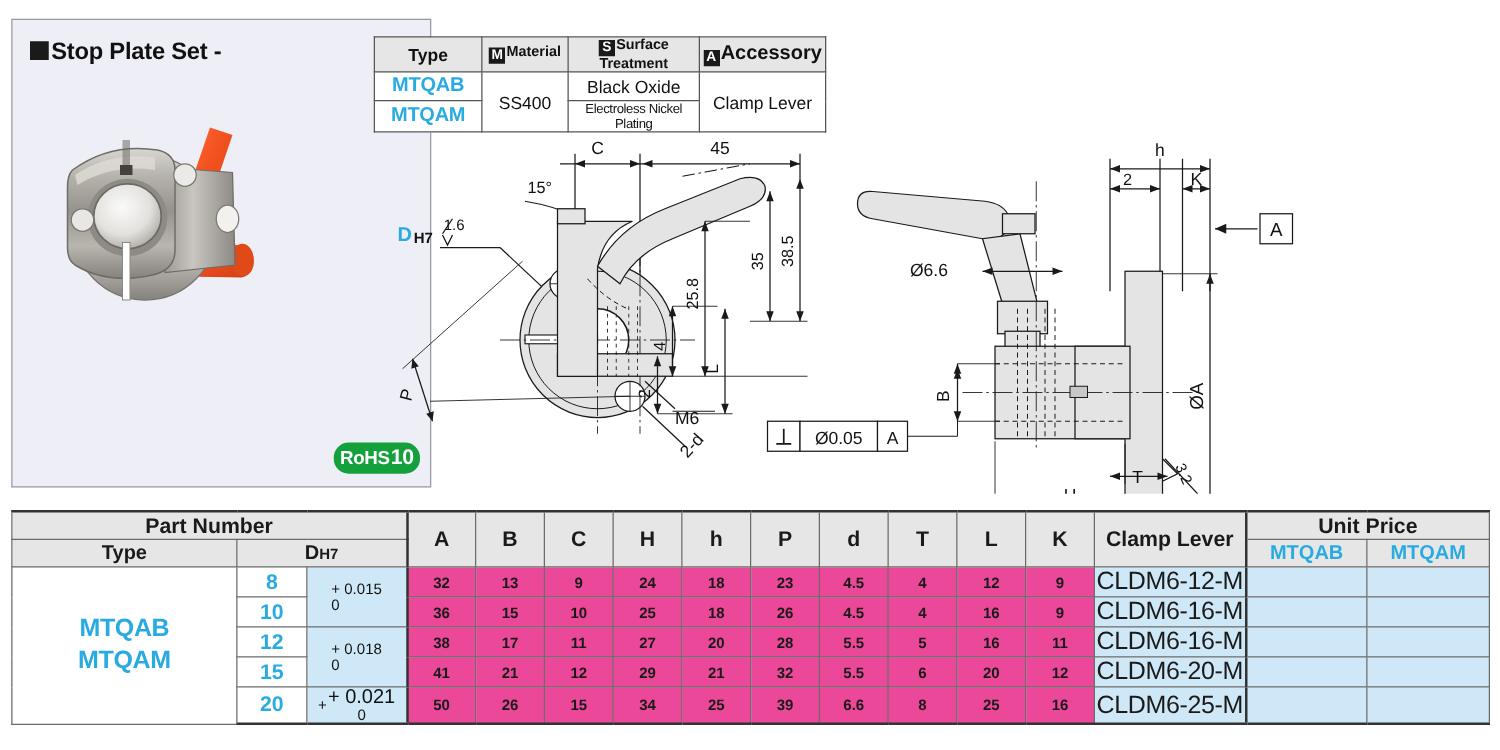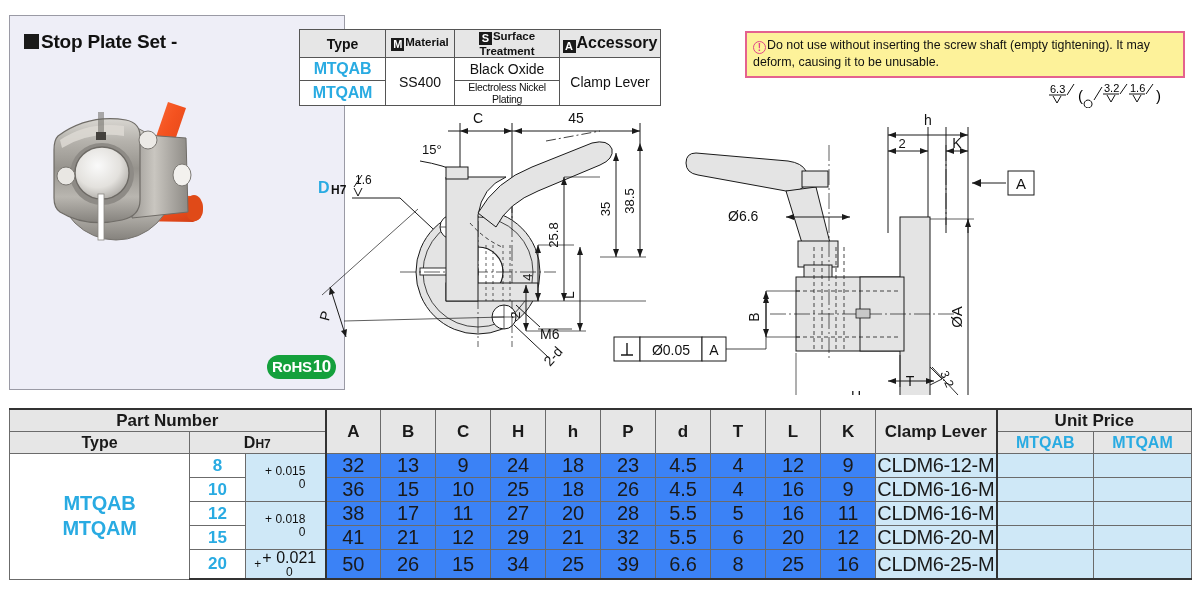--- a/index.html
+++ b/index.html
@@ -84,38 +84,38 @@
     table-layout:fixed;
   }
   .pn-table th,.pn-table td{
     border:1px solid #6b6b6b;padding:0;text-align:center;
     font-size:16px;font-weight:bold;color:#1a1a1a;height:21px;
   }
   .pn-table thead th{background:#e6e6e6;font-size:17px;}
   .pn-table thead th.sub{font-size:16px;}
   .pn-table .outer-top{border-top:2px solid #333;}
   .pn-table .blue-txt{color:#29abe2;}
-  .pn-table td.data{background:#3b82f6;font-weight:normal;font-size:20px;}
+  .pn-table td.data{background:#ec4899;font-weight:bold;font-size:12px;}
   .pn-table td.type-col{
     background:#fff;color:#29abe2;font-size:20px;font-weight:bold;
     line-height:1.25;letter-spacing:-0.3px;
   }
   .pn-table td.dia-col{
     background:#fff;color:#29abe2;font-size:17px;font-weight:bold;
   }
   .pn-table td.tol-col{
     background:#cfe8f7;font-size:12px;font-weight:normal;color:#111;
     line-height:1.05;
   }
   .pn-table td.lever{background:#cfe8f7;font-weight:normal;font-size:20px;letter-spacing:-0.3px;}
   .pn-table td.price{background:#cfe8f7;}
   .pn-table .thick-l{border-left:2px solid #333;}
   .pn-table .thick-b{border-bottom:2px solid #333;}
   .dsub{font-size:12px;}
-  .tol-frac{display:inline-block;text-align:right;}
+  .tol-frac{display:inline-block;text-align:left;}
   .tol-frac .t{display:block;line-height:1.05;}
   .tol-frac .b{display:block;line-height:1.05;}
   .sup-wrap{display:inline-block;vertical-align:middle;}
   .sup-wrap .s1{display:block;font-size:16px;line-height:1;}
   .sup-wrap .s2{display:block;font-size:12px;line-height:1;}
   .pm{display:inline-block;vertical-align:middle;font-size:12px;margin-right:1px;}
 </style>
 </head>
 <body>
 
@@ -206,44 +206,21 @@
       <td class="val">Black Oxide</td>
       <td class="val" rowspan="2">Clamp Lever</td>
     </tr>
     <tr>
       <td class="type-cell">MTQAM</td>
       <td class="val sm">Electroless Nickel Plating</td>
     </tr>
   </tbody>
     </table>
 
-  <div class="warning">
-    <span class="warn-icon">!</span><span>Do not use without inserting the screw shaft (empty tightening). It may deform, causing it to be unusable.</span>
-  </div>
-
-  <div class="roughness-note">
-    <svg width="140" height="26" viewBox="0 0 140 26">
-      <text x="2" y="11" font-family="Liberation Sans, sans-serif" font-size="11">6.3</text>
-      <line x1="1" y1="13" x2="18" y2="13" stroke="#111" stroke-width="1"></line>
-      <path d="M19 13 L26 2" stroke="#111" stroke-width="1" fill="none"></path>
-      <path d="M5 14 L9 21 L13 14" stroke="#111" stroke-width="1" fill="none"></path>
-      <text x="30" y="19" font-family="Liberation Sans, sans-serif" font-size="15">(</text>
-      <path d="M40 18 a4 4 0 1 0 0.1 0" stroke="#111" stroke-width="1" fill="none"></path>
-      <path d="M46 18 L54 5" stroke="#111" stroke-width="1" fill="none"></path>
-      <text x="56" y="10" font-family="Liberation Sans, sans-serif" font-size="11">3.2</text>
-      <line x1="55" y1="12" x2="71" y2="12" stroke="#111" stroke-width="1"></line>
-      <path d="M72 12 L79 2" stroke="#111" stroke-width="1" fill="none"></path>
-      <path d="M59 13 L63 20 L67 13" stroke="#111" stroke-width="1" fill="none"></path>
-      <text x="82" y="10" font-family="Liberation Sans, sans-serif" font-size="11">1.6</text>
-      <line x1="81" y1="12" x2="97" y2="12" stroke="#111" stroke-width="1"></line>
-      <path d="M98 12 L105 2" stroke="#111" stroke-width="1" fill="none"></path>
-      <path d="M85 13 L89 20 L93 13" stroke="#111" stroke-width="1" fill="none"></path>
-      <text x="108" y="19" font-family="Liberation Sans, sans-serif" font-size="15">)</text>
-    </svg>
-  </div>
+
 
   <div class="drawing">
     <svg width="890" height="290" viewBox="0 0 890 290">
       <g stroke="#1a1a1a" fill="none" stroke-width="1" font-family="Liberation Sans, sans-serif">
 
         <line x1="160" y1="18" x2="160" y2="92" stroke-dasharray="0"></line>
         <line x1="212" y1="18" x2="212" y2="128"></line>
         <line x1="340" y1="18" x2="340" y2="38"></line>
         <line x1="148" y1="26" x2="212" y2="26"></line>
         <path d="M160 26 l8 -3 l0 6 z" fill="#1a1a1a" stroke="none"></path>

